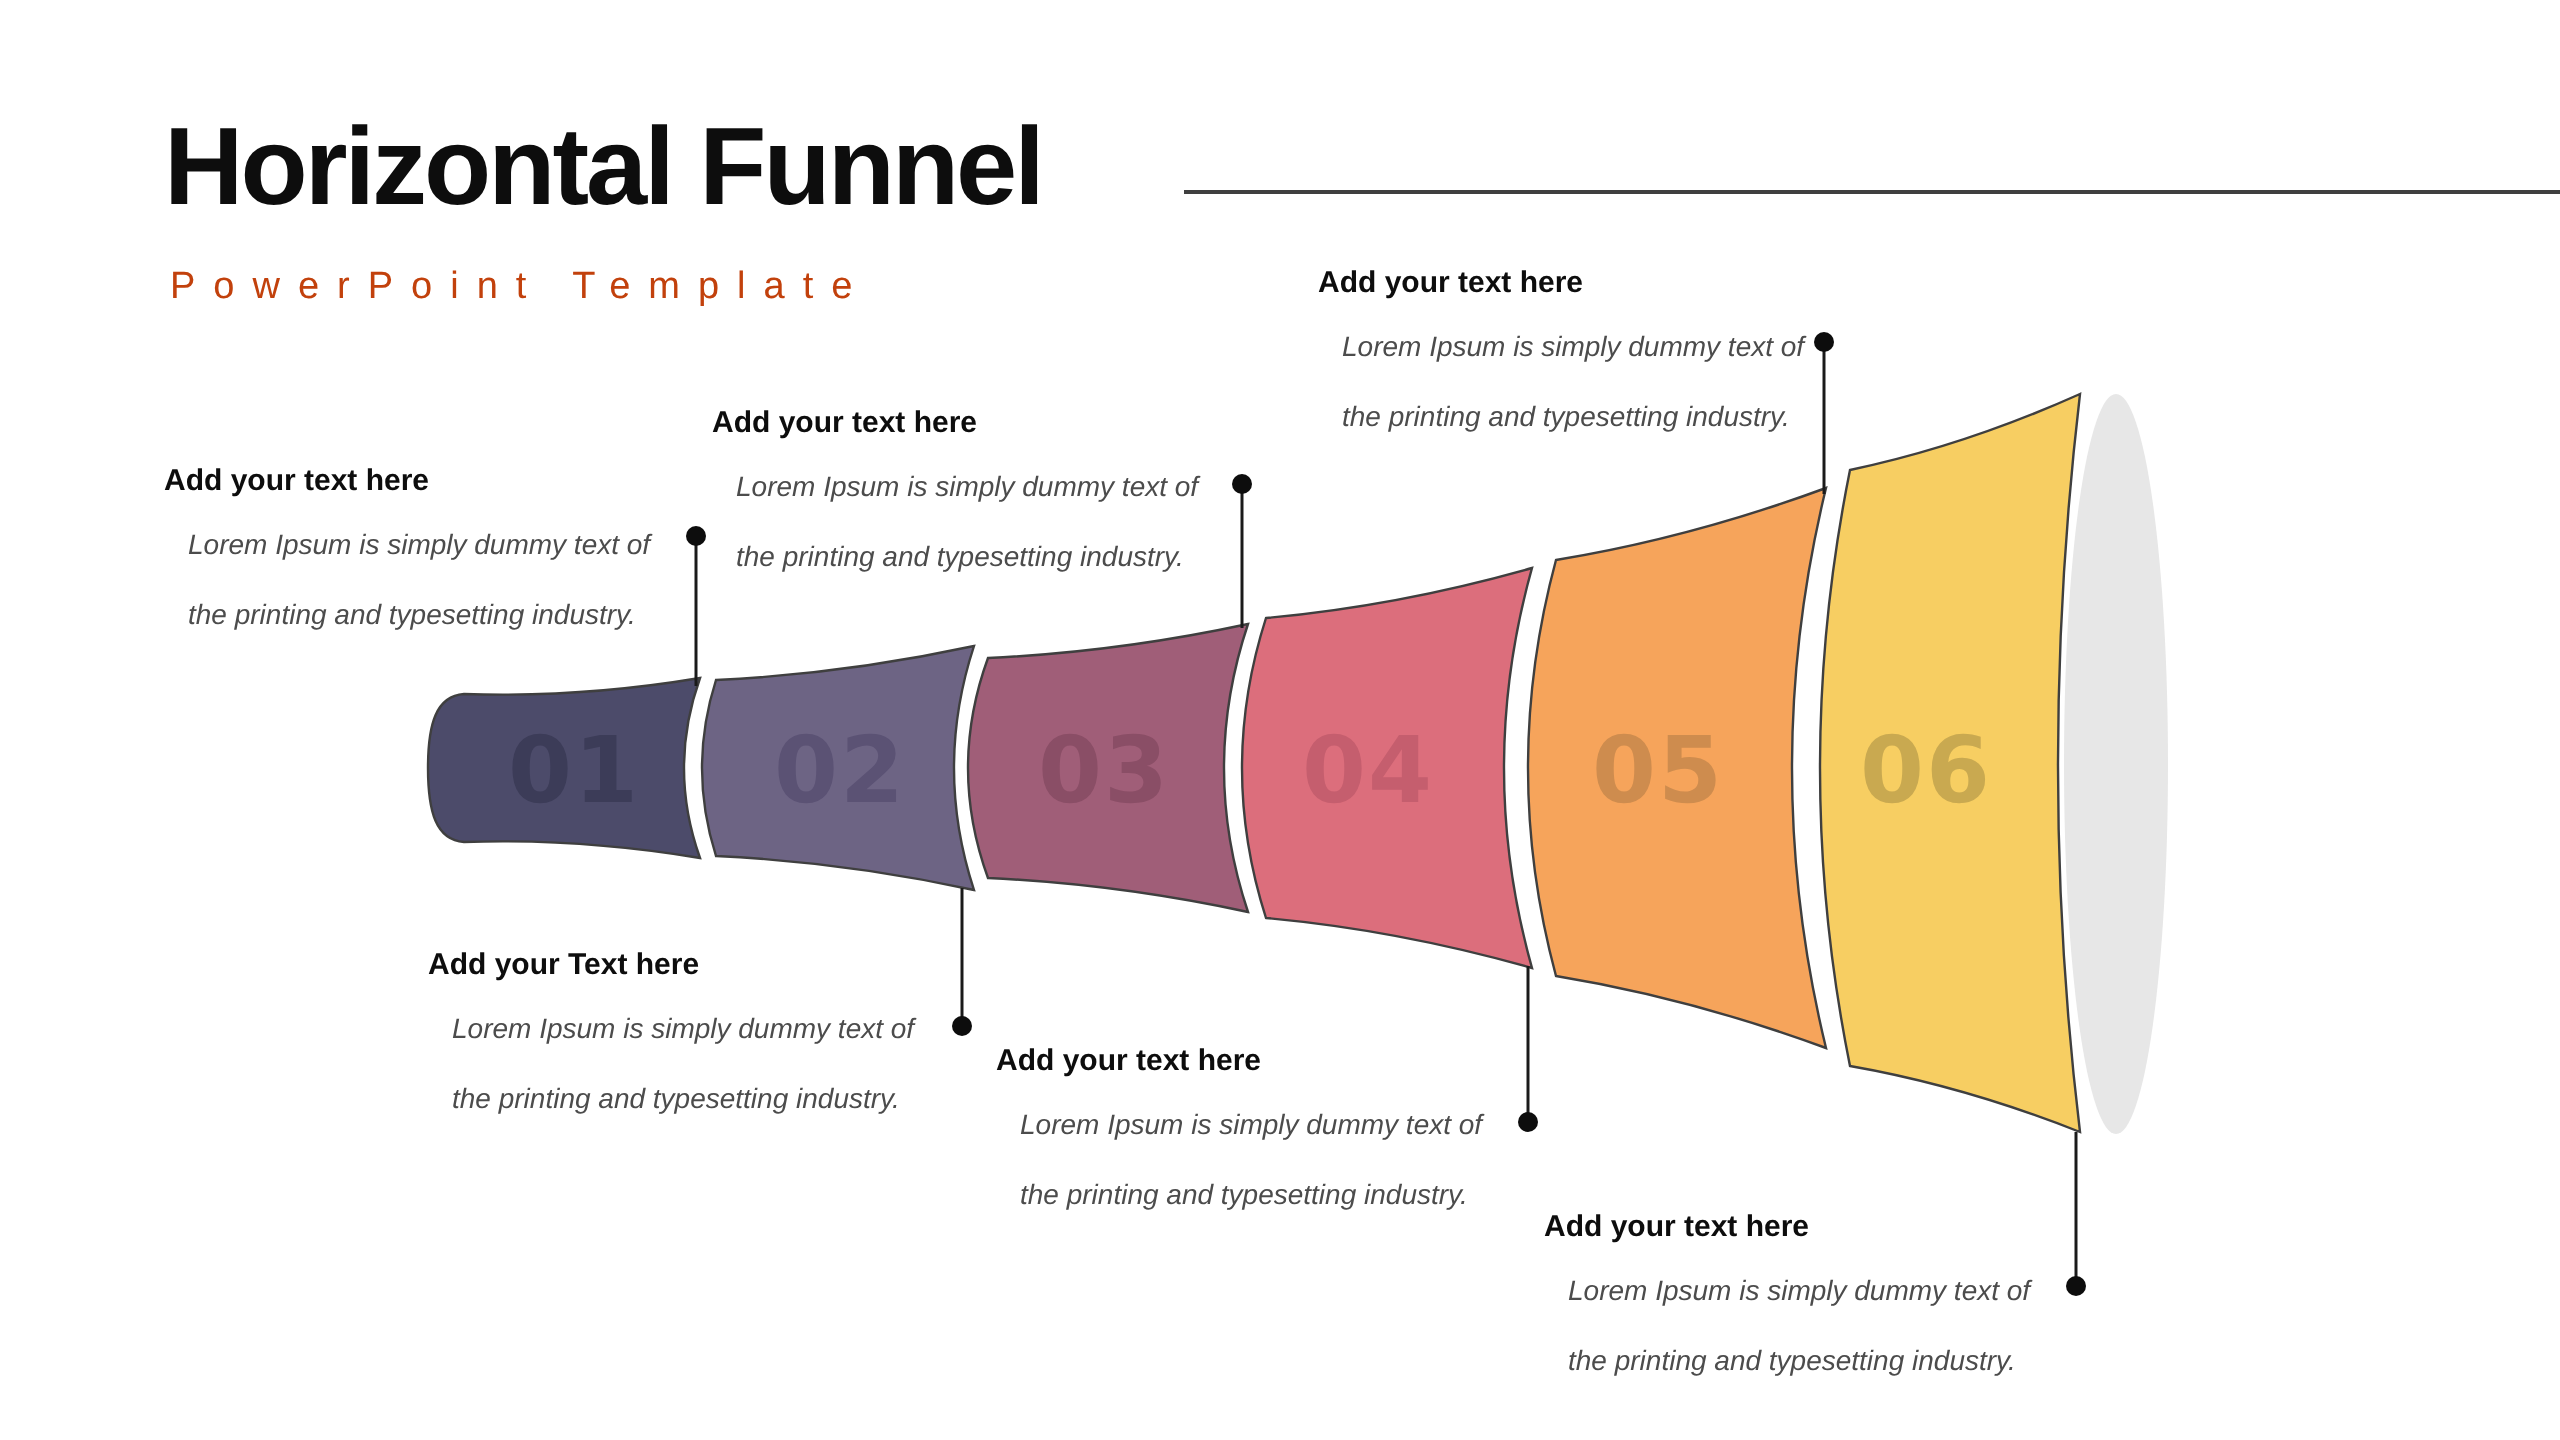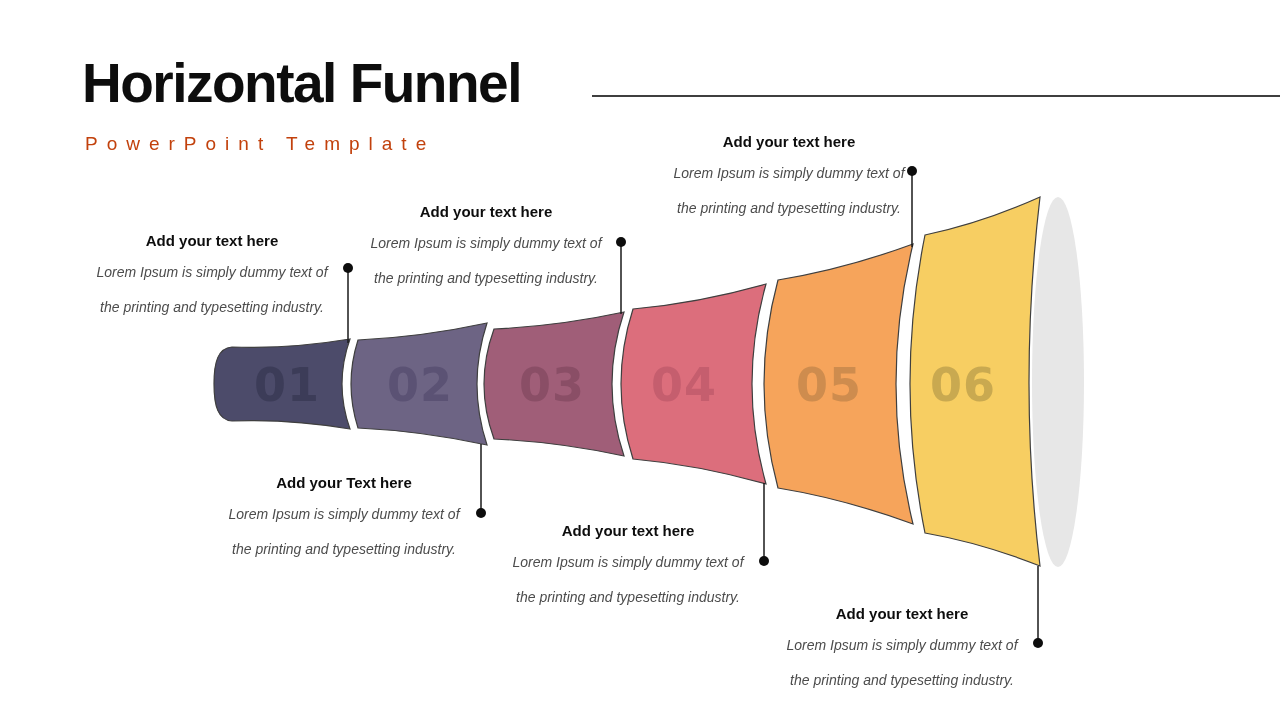--- a/index.html
+++ b/index.html
@@ -25,21 +25,21 @@
   
   .funnel-svg{position:absolute;left:0;top:0;}
   .seg-path{stroke:#3f3f3f;stroke-width:1.2;}
   .seg-num{
     font-family:"DejaVu Sans","Liberation Sans",sans-serif;
     font-size:46px;font-weight:bold;letter-spacing:1px;
   }
   .conn-line{stroke:#1a1a1a;stroke-width:1.5;}
   .conn-dot{fill:#0d0d0d;}
   
-  .callout{position:absolute;width:260px;text-align:center;}
+  .callout{position:absolute;width:260px;}
   .callout h3{
     margin:0 0 7px 0;font-size:15px;font-weight:700;color:#0d0d0d;
     white-space:nowrap;
   }
   .callout p{
     margin:12px;font-size:14px;font-style:italic;color:#4c4c4c;
     line-height:22.5px;white-space:nowrap;
   }
 </style>
 </head>

